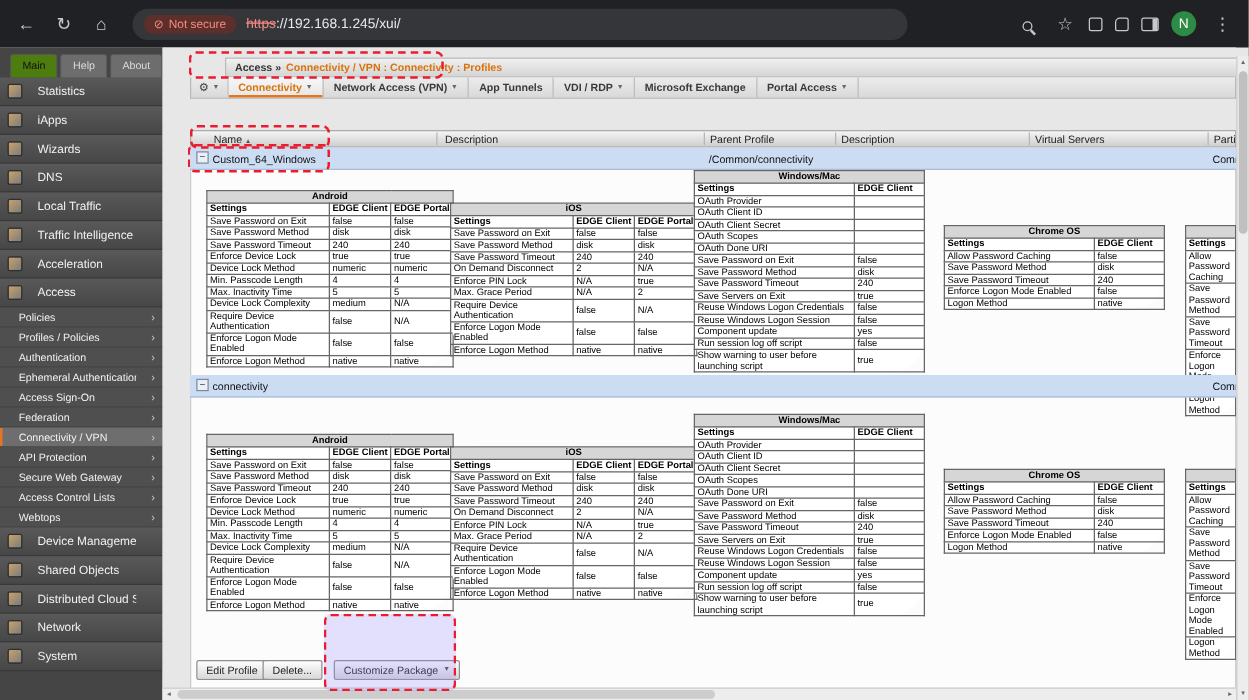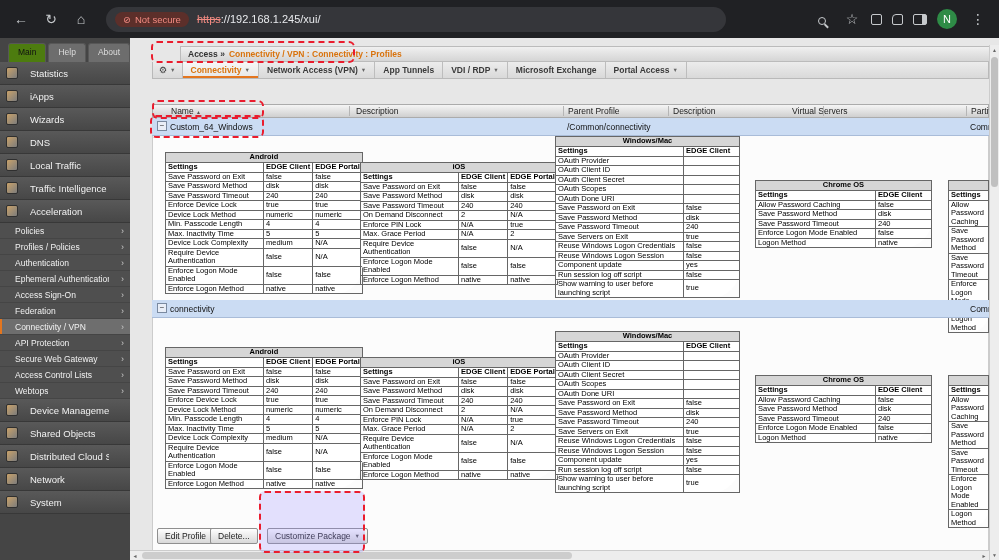--- a/index.html
+++ b/index.html
@@ -167,20 +167,25 @@
         <div class="side-item nochev">
           <span class="side-ico"></span>
           <span class="side-label">Traffic Intelligence</span>
           <span class="chev">›</span>
         </div>
         <div class="side-item nochev">
           <span class="side-ico"></span>
           <span class="side-label">Acceleration</span>
           <span class="chev">›</span>
         </div>
+        <div class="side-item nochev">
+          <span class="side-ico"></span>
+          <span class="side-label">Access</span>
+          <span class="chev">›</span>
+        </div>
         <div class="side-item sub">
 
           <span class="side-label">Policies</span>
           <span class="chev">›</span>
         </div>
         <div class="side-item sub">
 
           <span class="side-label">Profiles / Policies</span>
           <span class="chev">›</span>
         </div>
@@ -296,21 +301,21 @@
         </div>
       </div>
 
     <div class="listing-bg"></div>
 
     <div class="lheader">
       <span class="hcell" style="left:18px"><span>Name</span> <span class="sort">▲</span></span>
       <span class="hcell" style="left:203px">Description</span>
       <span class="hcell" style="left:415px">Parent Profile</span>
       <span class="hcell" style="left:520px">Description</span>
-      <span class="hcell" style="left:639px">Virtual Servers</span>
+      <span class="hcell" style="left:675px">Virtual Servers</span>
       <span class="hcell" style="left:818px">Partition</span>
       <span class="hsep" style="left:196px"></span>
       <span class="hsep" style="left:410px"></span>
       <span class="hsep" style="left:515px"></span>
       <span class="hsep" style="left:670px"></span>
       <span class="hsep" style="left:813px"></span>
     </div>
 
     <div class="lrow" style="top:80px">
       <span class="exp">−</span>

